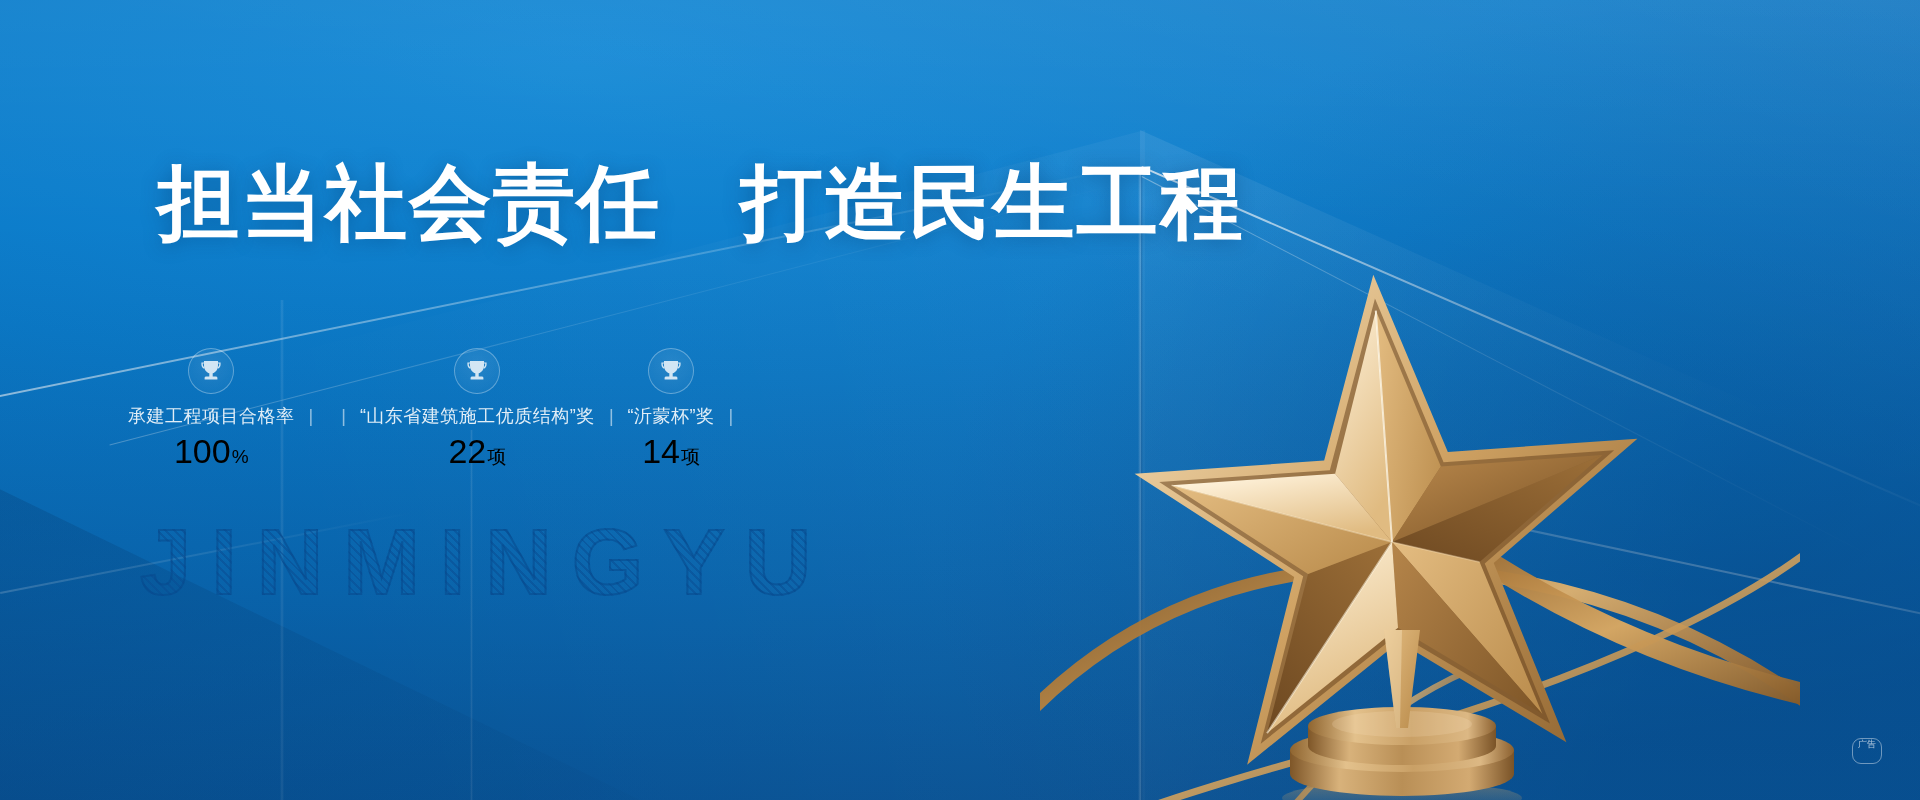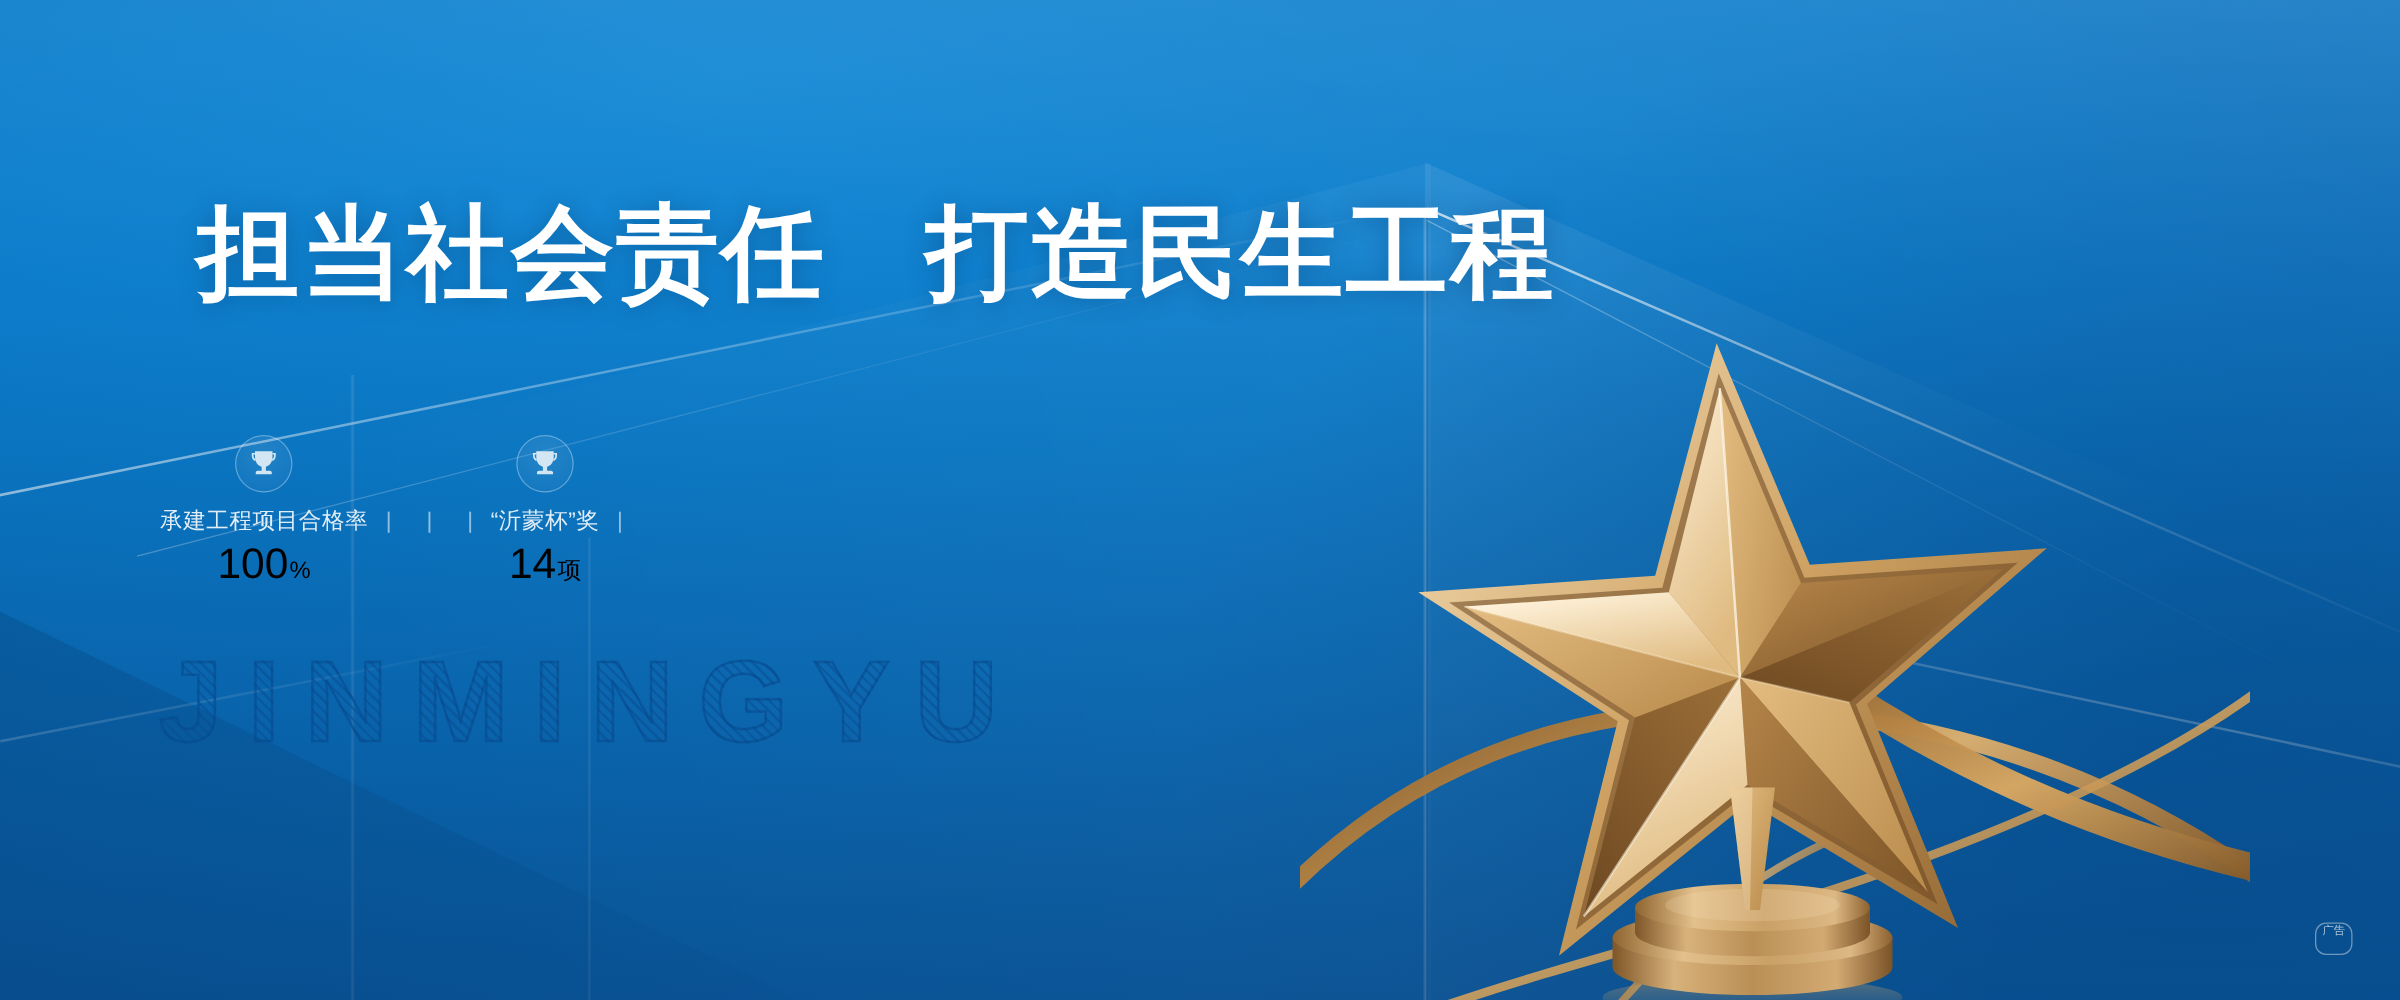--- a/index.html
+++ b/index.html
@@ -92,21 +92,21 @@
     transform:rotate(-11deg);
   }
   .ray-br{
     top:506px; left:1420px; width:640px; height:2px;
     background:linear-gradient(to right, rgba(255,255,255,.26), rgba(255,255,255,.50) 60%, rgba(255,255,255,.10));
     transform:rotate(12deg);
   }
 
   
   .watermark{
-    position:absolute; left:127px; top:516px;
+    position:absolute; left:140px; top:516px;
     font-size:92px; font-weight:700; letter-spacing:20px;
     line-height:1;
     color:transparent;
     -webkit-text-stroke:2px rgba(8,72,140,.55);
     background-image:repeating-linear-gradient(45deg,
         rgba(10,78,148,.55) 0px, rgba(10,78,148,.55) 2px,
         rgba(10,78,148,0) 2px, rgba(10,78,148,0) 6px);
     -webkit-background-clip:text; background-clip:text;
     user-select:none;
   }
@@ -219,20 +219,33 @@
       <div class="stat-value">
         <span>100</span><span class="unit">%</span>
       </div>
     </div>
 
     <div class="divider">|</div>
 
 
     <div class="divider">|</div>
 
+    <div class="stat">
+      <div class="trophy-wrap">
+        <svg width="22" height="24" viewBox="0 0 22 24" aria-hidden="true">
+          <path d="M4 2h14v4.6c0 4.1-2.5 7.2-5.3 7.7v3.2h3.1c.9 0 1.6.6 1.6 1.4v1.5H4.6v-1.5c0-.8.7-1.4 1.6-1.4h3.1v-3.2C6.5 13.8 4 10.7 4 6.6V2z" fill="rgba(255,255,255,.80)"></path>
+          <path d="M4 3.4H1.4v2.1c0 2.3 1.3 3.9 2.9 4.2V8.1C3.4 7.8 2.8 6.8 2.8 5.6V4.6H4V3.4z" fill="rgba(255,255,255,.80)"></path>
+          <path d="M18 3.4h2.6v2.1c0 2.3-1.3 3.9-2.9 4.2V8.1c.9-.3 1.5-1.3 1.5-2.5V4.6H18V3.4z" fill="rgba(255,255,255,.80)"></path>
+        </svg>
+      </div>
+      <div class="stat-label">“山东省建筑施工优质结构”奖</div>
+      <div class="stat-value">
+        <span>22</span><span class="unit">项</span>
+      </div>
+    </div>
 
     <div class="divider">|</div>
 
     <div class="stat">
       <div class="trophy-wrap">
         <svg width="22" height="24" viewBox="0 0 22 24" aria-hidden="true">
           <path d="M4 2h14v4.6c0 4.1-2.5 7.2-5.3 7.7v3.2h3.1c.9 0 1.6.6 1.6 1.4v1.5H4.6v-1.5c0-.8.7-1.4 1.6-1.4h3.1v-3.2C6.5 13.8 4 10.7 4 6.6V2z" fill="rgba(255,255,255,.80)"></path>
           <path d="M4 3.4H1.4v2.1c0 2.3 1.3 3.9 2.9 4.2V8.1C3.4 7.8 2.8 6.8 2.8 5.6V4.6H4V3.4z" fill="rgba(255,255,255,.80)"></path>
           <path d="M18 3.4h2.6v2.1c0 2.3-1.3 3.9-2.9 4.2V8.1c.9-.3 1.5-1.3 1.5-2.5V4.6H18V3.4z" fill="rgba(255,255,255,.80)"></path>
         </svg>

